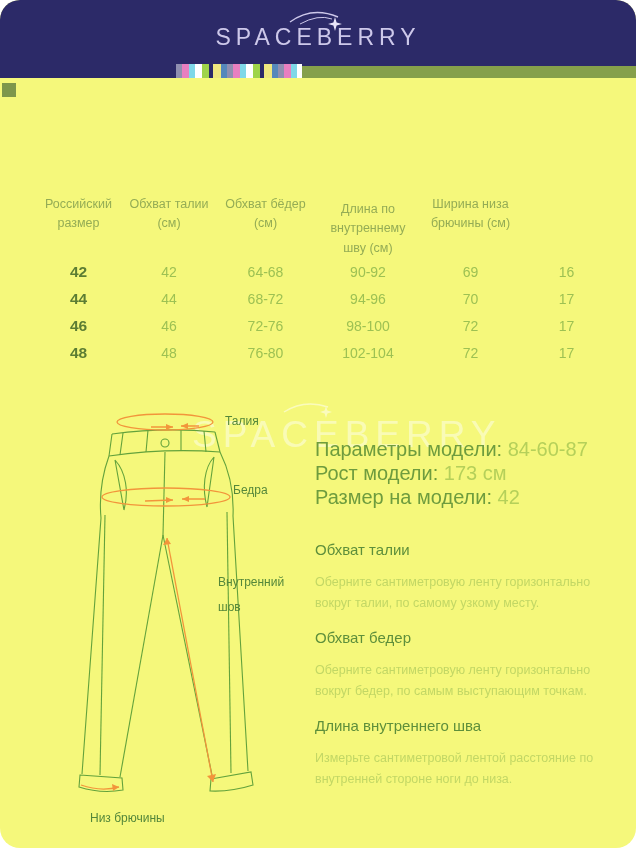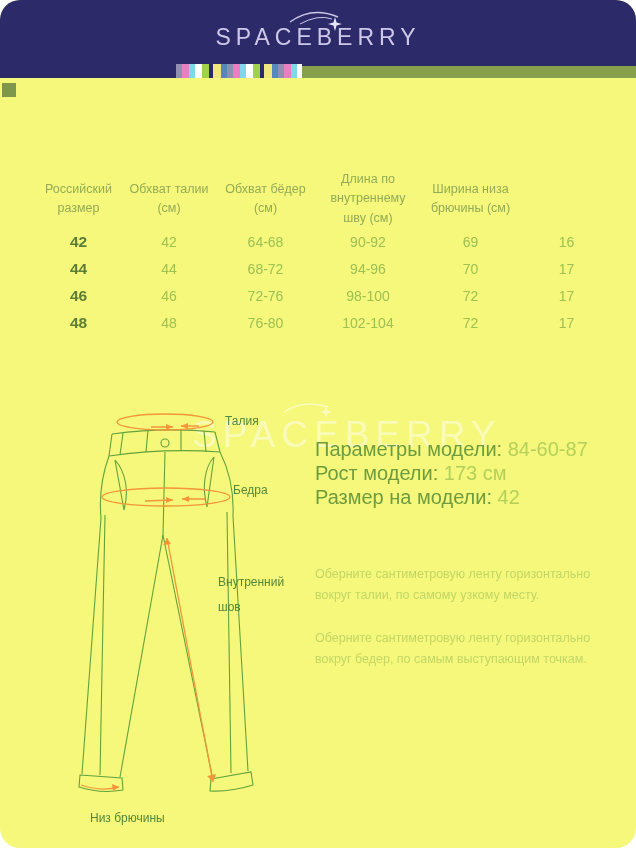--- a/index.html
+++ b/index.html
@@ -34,21 +34,21 @@
   .t-row {
     display:grid; grid-template-columns:89px 92px 101px 104px 101px 91px;
     align-items:center;
   }
   .t-head { min-height:58px; }
   .t-head .cell {
     color:#94ac55; font-size:12.5px; line-height:1.55; text-align:center;
   }
   .t-head .cell span { display:inline-block; }
   .hw0 { max-width:62px; } .hw1 { max-width:82px; } .hw2 { max-width:92px; }
-  .hw3 { max-width:92px; } .hw4 { max-width:94px; } .hw5 { max-width:88px; }
+  .hw3 { max-width:92px; } .hw4 { max-width:94px;margin-top:30px; } .hw5 { max-width:88px; }
   .t-body .t-row { height:27px; }
   .t-body .cell { text-align:center; color:#9dc153; font-size:14px; }
   .t-body .cell.first { color:#5c7d33; font-size:15.5px; font-weight:600; }
 
   
   .watermark {
     position:absolute; top:414px; left:192px;
     color:rgba(255,255,255,0.45); font-size:37px; letter-spacing:6px;
     font-weight:400; white-space:nowrap;
   }
@@ -64,21 +64,21 @@
 
   
   .model-info { position:absolute; top:441px; left:315px; }
   .mi-line { margin-bottom:8px; font-size:20px; line-height:16px; }
   .mi-line .lab { color:#6e9c3e; }
   .mi-line .val { color:#b5d05a; }
 
   .guide { position:absolute; top:542px; left:315px; width:302px; }
   .g-sec { margin-bottom:16px; }
   .g-title { color:#5e8f3b; font-size:15px; font-weight:500; line-height:16px; }
-  .g-text  { color:#c2d765; font-size:12.5px; line-height:21px; margin-top:22px; }
+  .g-text  { color:#c2d765; font-size:12.5px; line-height:21px; margin-top:14px; }
 </style>
 </head>
 <body>
 
 <div class="page">
 
   <div class="header">
     <svg class="comet" width="64" height="28" viewBox="0 0 64 28">
       <path d="M 2,17 Q 24,1 50,12" fill="none" stroke="#cdc8ea" stroke-width="1.4"></path>
       <path d="M 12,19 Q 30,9 44,14" fill="none" stroke="#cdc8ea" stroke-width="1"></path>
@@ -205,20 +205,26 @@
       <span class="val">173 см</span>
     </div>
     <div class="mi-line">
       <span class="lab">Размер на модели:</span>
       <span class="val">42</span>
     </div>
   </div>
 
   <div class="guide">
     <div class="g-sec">
+      <div class="g-title">Обхват талии</div>
       <div class="g-text">Оберните сантиметровую ленту горизонтально вокруг талии, по самому узкому месту.</div>
     </div>
     <div class="g-sec">
+      <div class="g-title">Обхват бедер</div>
       <div class="g-text">Оберните сантиметровую ленту горизонтально вокруг бедер, по самым выступающим точкам.</div>
     </div>
+    <div class="g-sec">
+      <div class="g-title">Длина внутреннего шва</div>
+      <div class="g-text">Измерьте сантиметровой лентой расстояние по внутренней стороне ноги до низа.</div>
+    </div>
   </div>
 
 </div>
 
 </body></html>

